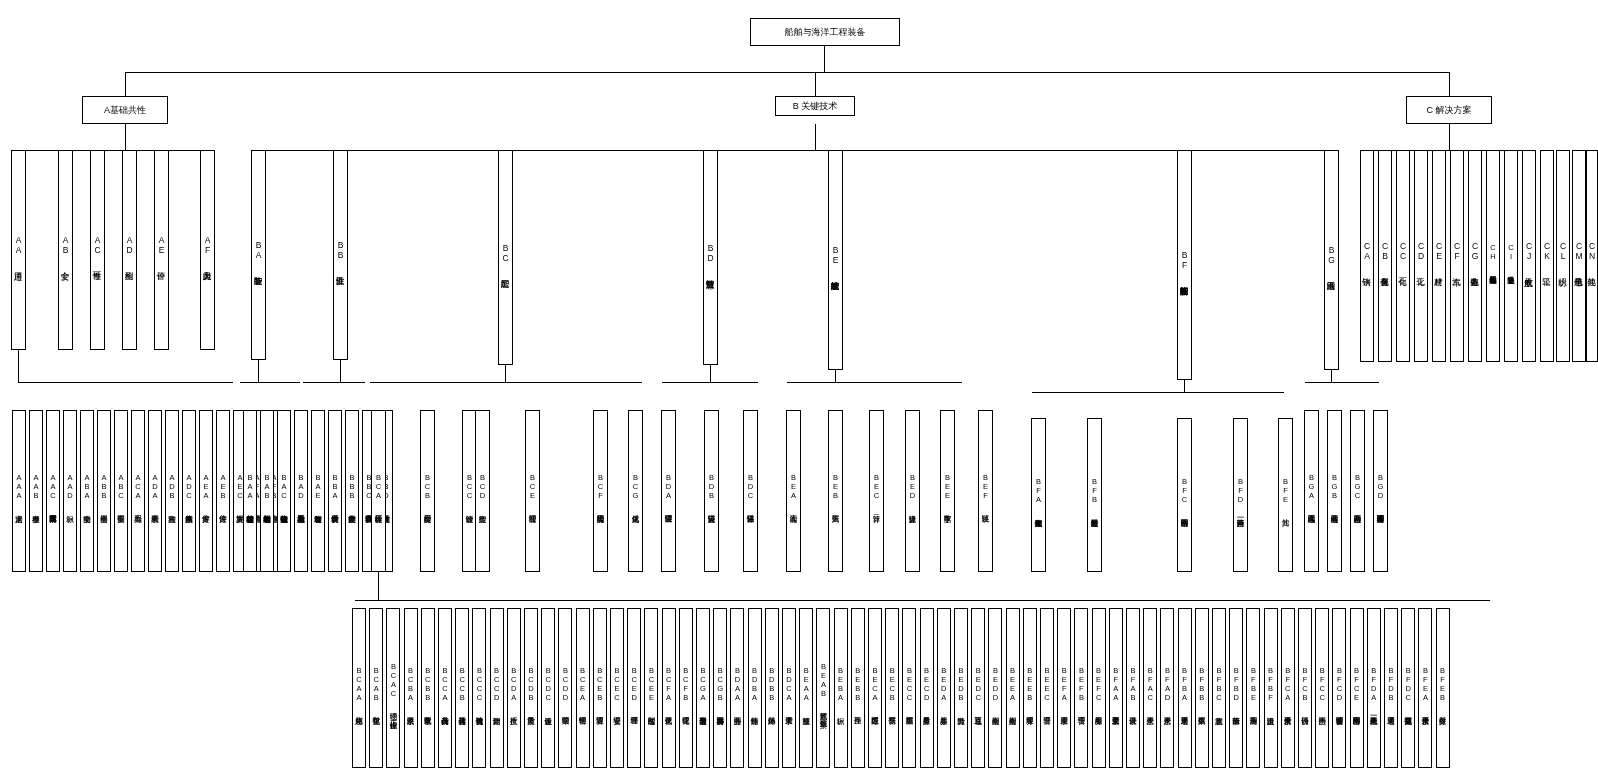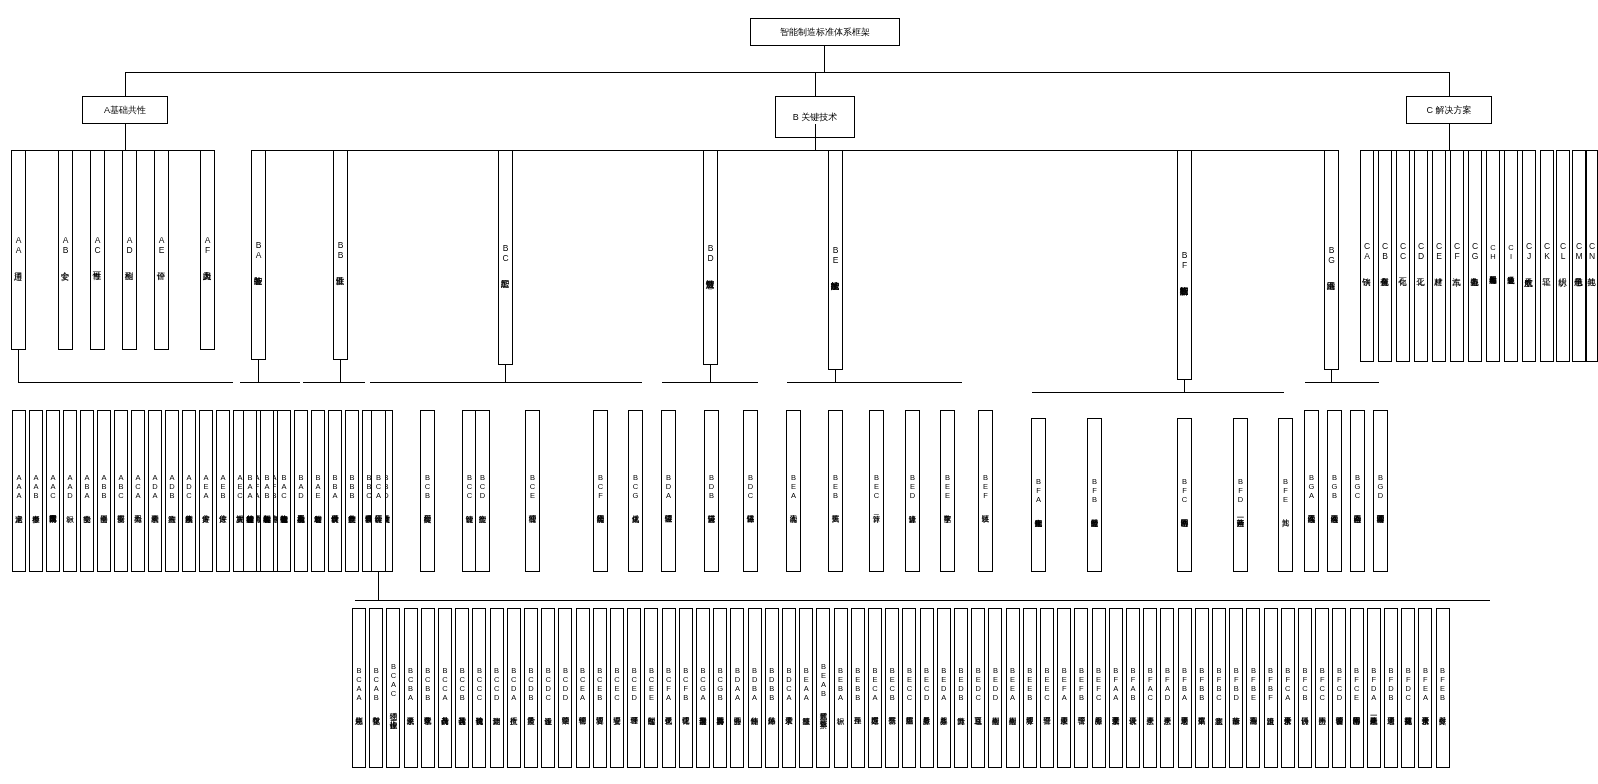--- a/index.html
+++ b/index.html
@@ -15,27 +15,27 @@
   .ln{position:absolute;background:#000;}
   .lnh{height:1px;}
   .lnv{width:1px;}
 </style>
 </head>
 <body>
 
 <div id="stage">
 
   <div class="node h" style="left:750px;top:18px;width:150px;height:28px;">
-    <span>智能制造标准体系框架</span>
+    <span>船舶与海洋工程装备</span>
   </div>
 
   <div class="node h" style="left:82px;top:96px;width:86px;height:28px;">
     <span>A基础共性</span>
   </div>
-  <div class="node h" style="left:775px;top:96px;width:80px;height:42px;">
+  <div class="node h" style="left:775px;top:96px;width:80px;height:20px;">
     <span>B 关键技术</span>
   </div>
   <div class="node h" style="left:1406px;top:96px;width:86px;height:28px;">
     <span>C 解决方案</span>
   </div>
 
   <div class="ln lnv" style="left:824px;top:46px;width:1px;height:26px;"></div>
   <div class="ln lnh" style="left:125px;top:72px;width:1325px;height:1px;"></div>
   <div class="ln lnv" style="left:125px;top:72px;width:1px;height:24px;"></div>
   <div class="ln lnv" style="left:815px;top:72px;width:1px;height:24px;"></div>

